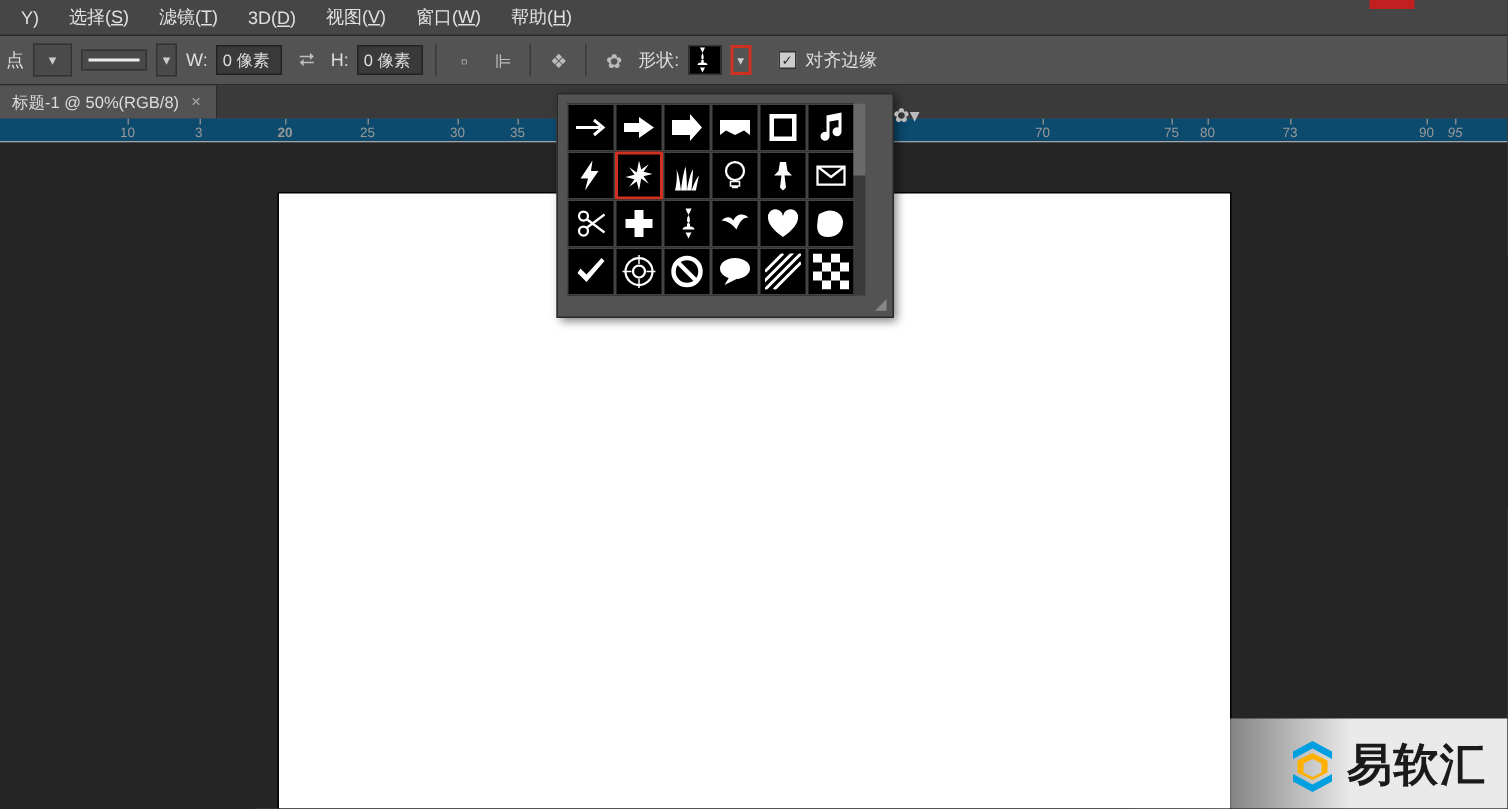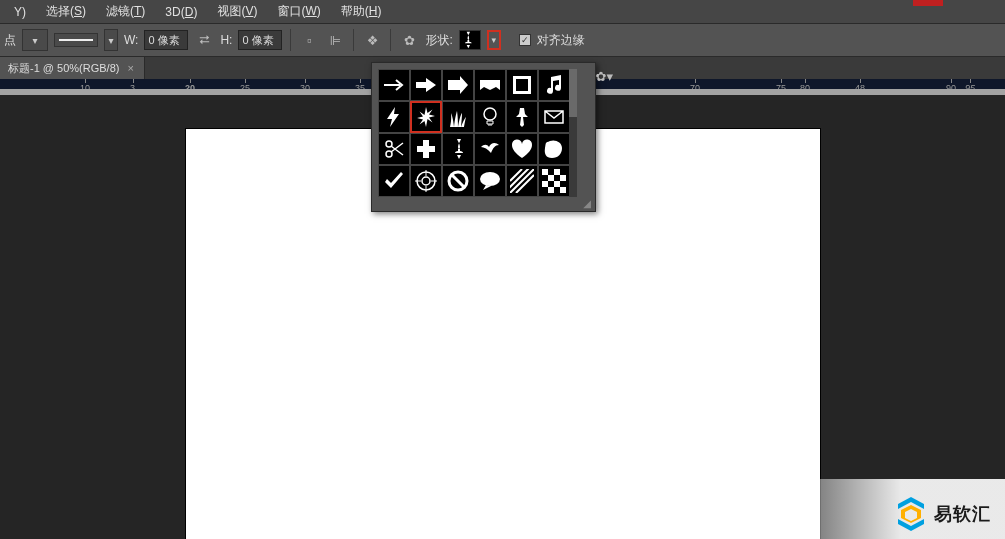--- a/index.html
+++ b/index.html
@@ -62,21 +62,21 @@
     
     .tabbar { height: 22px; background:#3a3a3a; display:flex; align-items:center; }
     .tab {
       height: 22px; padding: 0 10px 0 8px; background:#535353;
       display:flex; align-items:center; gap:8px;
       border-right:1px solid #2a2a2a; font-size:11px; color:#ddd;justify-content:center;
     }
     .tab-close { font-size:11px; color:#aaa; }
     
     .hruler {
-      height: 16px; background:#0f172a; border-bottom:6px solid #a3a3a3;
+      height: 16px; background:#0c4a6e; border-bottom:1px solid #a3a3a3;
       position:relative; overflow:hidden; color:#999;padding-left:16px;
     }
     .tick { position:absolute; top:4px; font-size:9px; }
     .tick::before { content:""; position:absolute; top:-4px; left:50%; width:1px; height:4px; background:#888;}
     
     .workspace { position:absolute; top:95px; left:0; right:0; bottom:0; background:#252525; }
     .canvas {
       position:absolute; top:34px; left:186px; width:634px; height:410px;
       background:#fff; box-shadow: 0 0 0 1px #000;
     }
@@ -102,21 +102,21 @@
     .sp-gear { position:absolute; right:-18px; top:6px; color:#bbb; font-size:13px; }
     .sp-resize { position:absolute; right:4px; bottom:2px; color:#888; font-size:10px; }
     
     .watermark {
       position:absolute; bottom:8px; right:14px; display:flex; align-items:center;
       gap:8px; z-index:20;
     }
     .wm-icon {
       width:30px; height:34px; position:relative;
     }
-    .wm-text { font-size:18px; font-weight:bold; color:#1a1a1a; letter-spacing:1px; }
+    .wm-text { font-size:30px; font-weight:bold; color:#1a1a1a; letter-spacing:1px; }
   </style>
 </head>
 <body>
 
 <div class="menubar">
   <span class="menuitem"><span>Y)</span></span>
   <span class="menuitem"><span>选择</span>(<u>S</u>)</span>
   <span class="menuitem"><span>滤镜</span>(<u>T</u>)</span>
   <span class="menuitem"><span>3D</span>(<u>D</u>)</span>
   <span class="menuitem"><span>视图</span>(<u>V</u>)</span>
@@ -160,26 +160,26 @@
     <span class="tab-close">×</span>
   </div>
 </div>
 
 <div class="hruler" id="ruler">
     <span class="tick" style="left: 80px;">10</span>
     <span class="tick" style="left: 130px;">3</span>
     <span class="tick" style="left: 185px; font-weight: bold;">20</span>
     <span class="tick" style="left: 240px;">25</span>
     <span class="tick" style="left: 300px;">30</span>
-    <span class="tick" style="left: 355px;">35</span>
+    <span class="tick" style="left: 340px;">35</span>
     <span class="tick" style="left: 640px; margin-top: 44px;">65</span>
     <span class="tick" style="left: 690px;">70</span>
     <span class="tick" style="left: 776px;">75</span>
     <span class="tick" style="left: 800px;">80</span>
-    <span class="tick" style="left: 855px;">48</span>
+    <span class="tick" style="left: 855px;">73</span>
     <span class="tick" style="left: 946px;">90</span>
     <span class="tick" style="left: 965px; font-style: italic;">95</span>
   </div>
 
 <div class="workspace">
   <div class="canvas"></div>
 </div>
 
 <div class="shape-panel">
   <div class="shape-grid" id="shape-grid">

